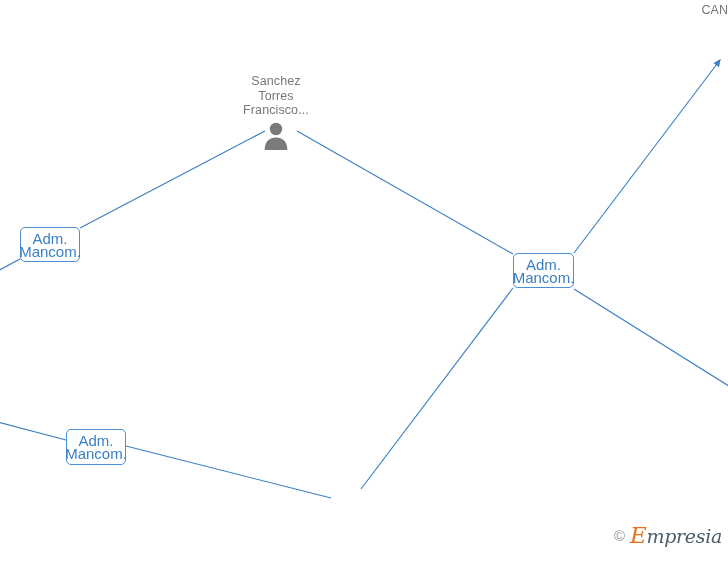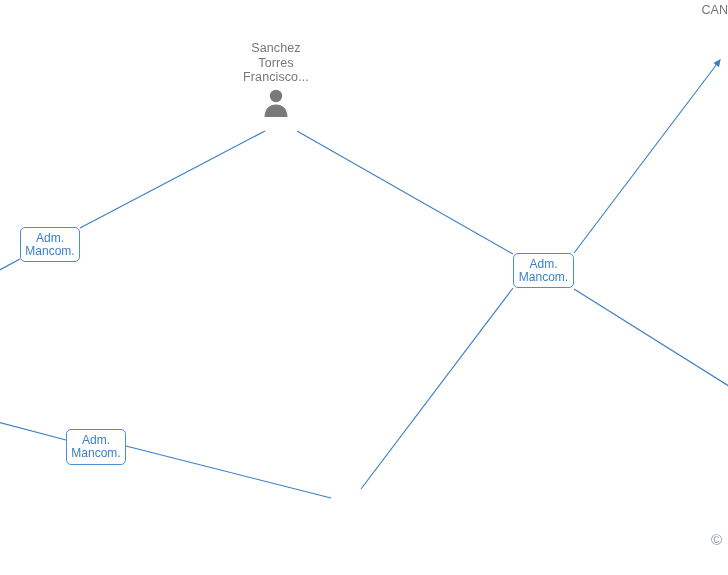--- a/index.html
+++ b/index.html
@@ -23,20 +23,21 @@
     top: 0;
     width: 728px;
     height: 575px;
   }
 
   
   .person-node {
     position: absolute;
     width: 130px;
     text-align: center;
+    margin-top: 33px;
   }
   .person-icon {
     display: block;
     margin: 0 auto;
   }
   .person-label {
     font-size: 12.5px;
     line-height: 14.5px;
     color: #777777;
     letter-spacing: 0.1px;
@@ -46,21 +47,21 @@
   .person-node.label-below .person-label { margin-top: 2px; }
 
   
   .rel-box {
     position: absolute;
     box-sizing: border-box;
     border: 1.3px solid #4a90d9;
     border-radius: 5px;
     background: #ffffff;
     color: #3b7fc4;
-    font-size: 12px;
+    font-size: 15px;
     line-height: 13px;
     text-align: center;
     display: flex;
     flex-direction: column;
     align-items: center;
     justify-content: center;
     white-space: pre-line;
     padding: 12px 2px;
   }
 
@@ -140,15 +141,16 @@
 Mancom.</div>
 
   <div class="rel-box" style="left:513px; top:253px; width:61px; height:35px;">Adm.
 Mancom.</div>
 
   <div class="rel-box" style="left:66px; top:429px; width:60px; height:36px;">Adm.
 Mancom.</div>
 
   <div class="watermark">
     <span class="wm-copy">©</span>
+    <span class="wm-word"><span class="wm-e">E</span><span>mpresia</span></span>
   </div>
 
 </div>
 
 </body></html>

